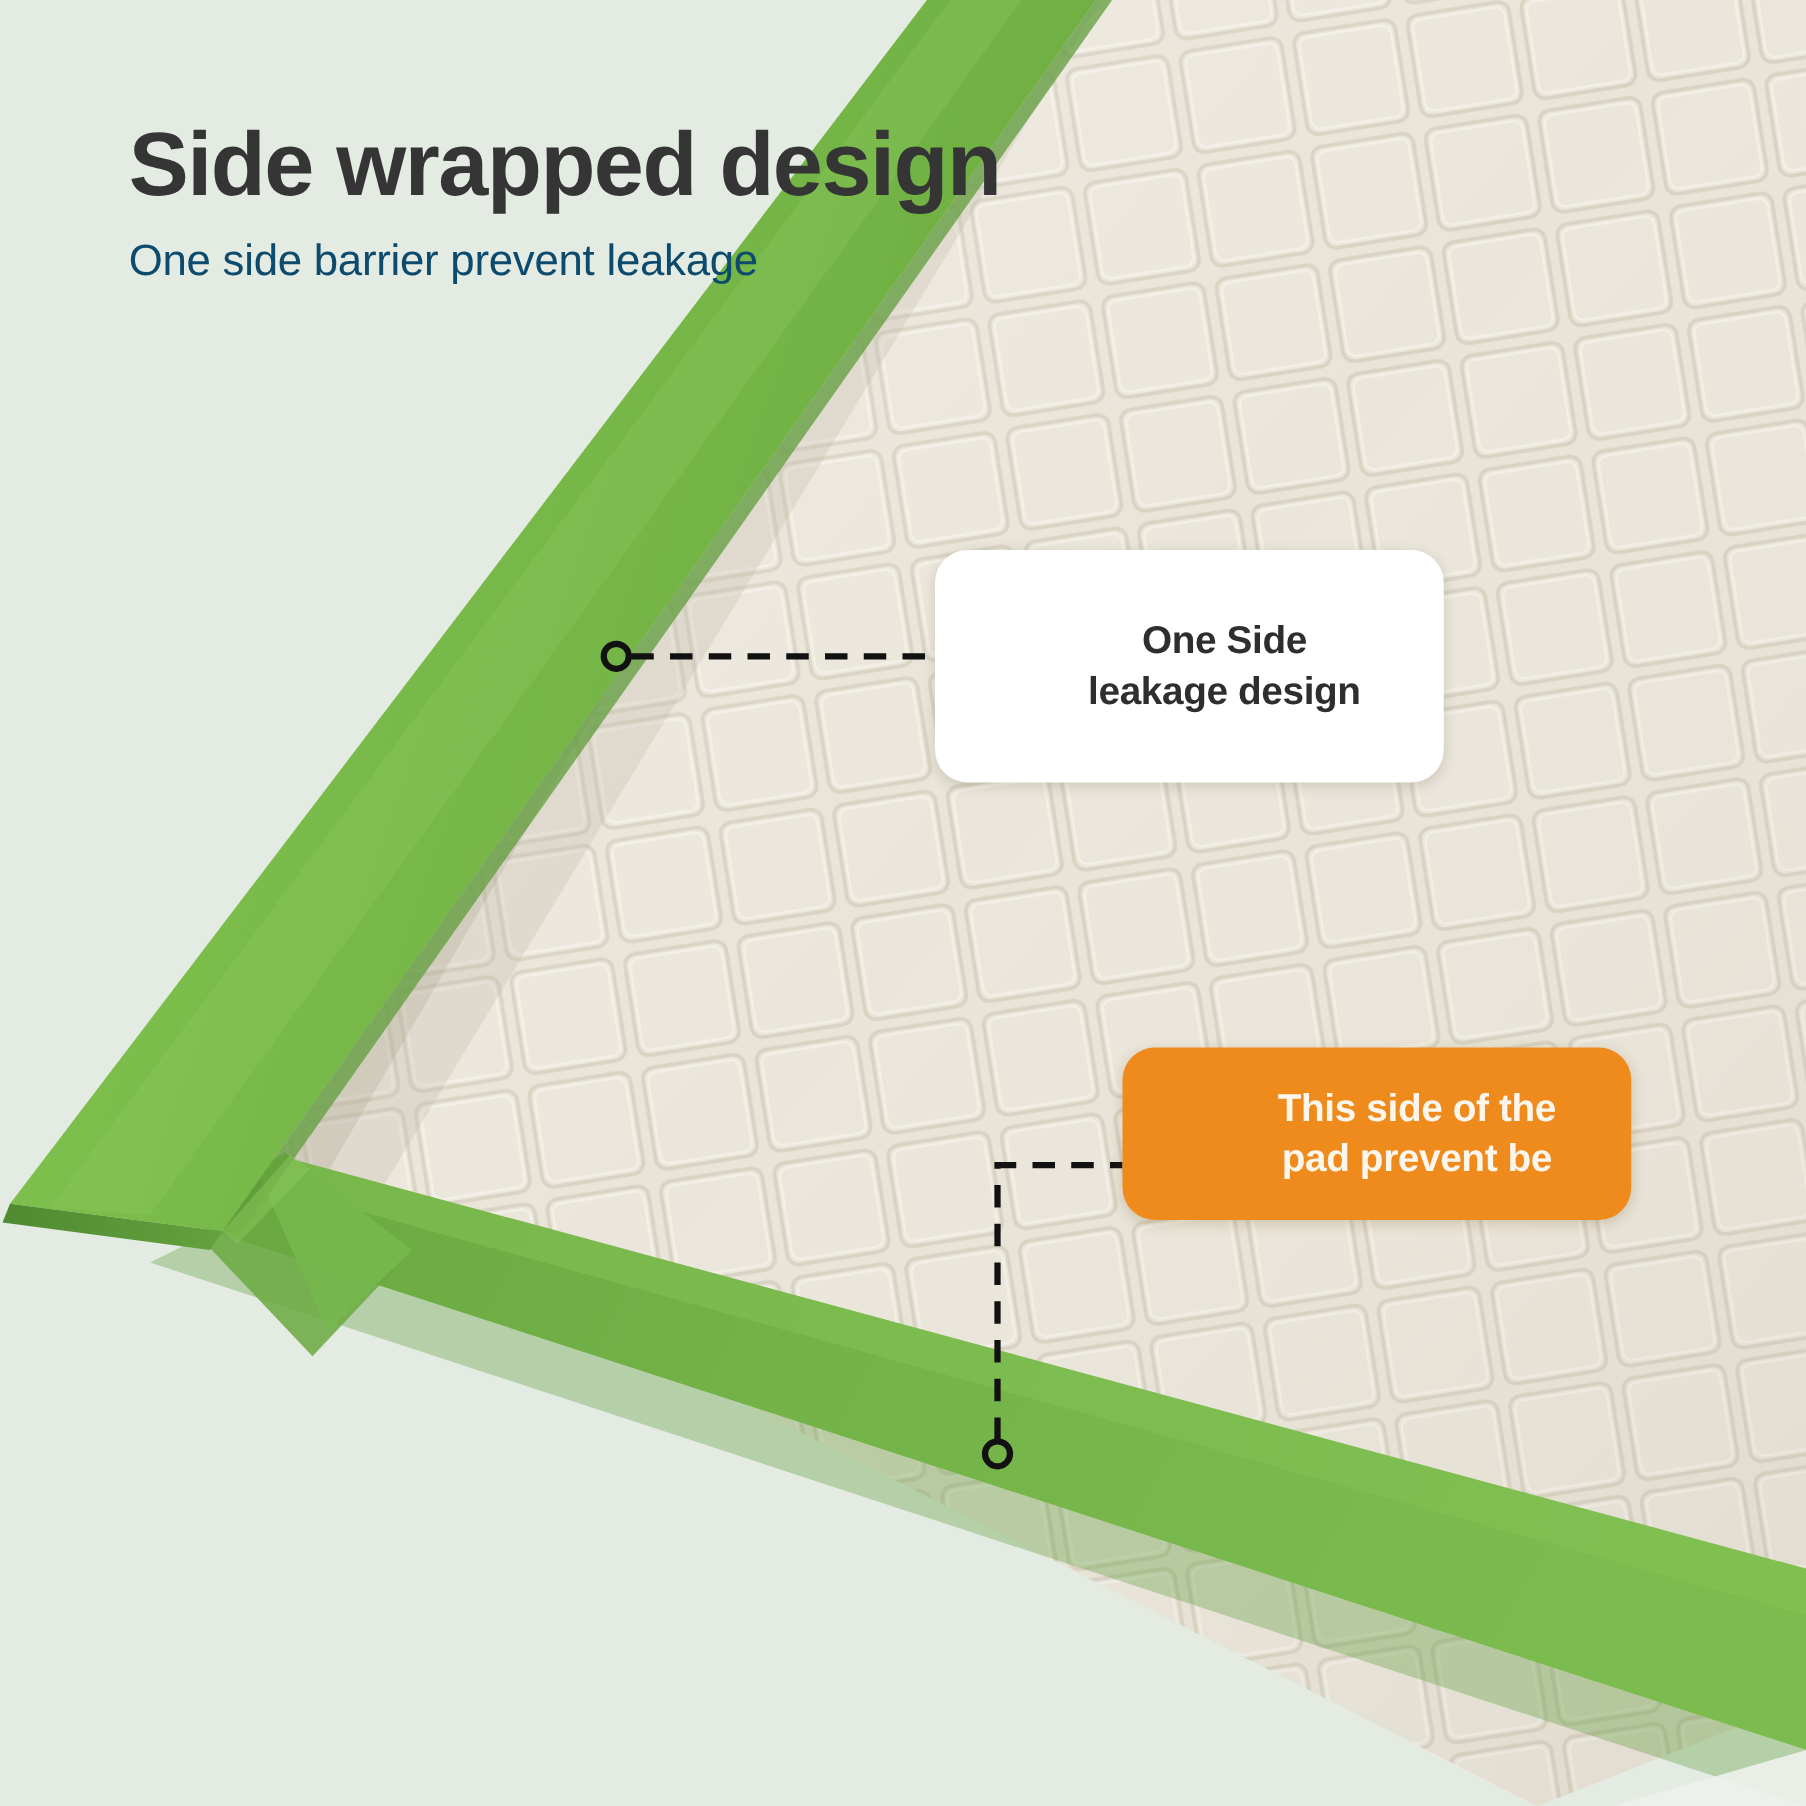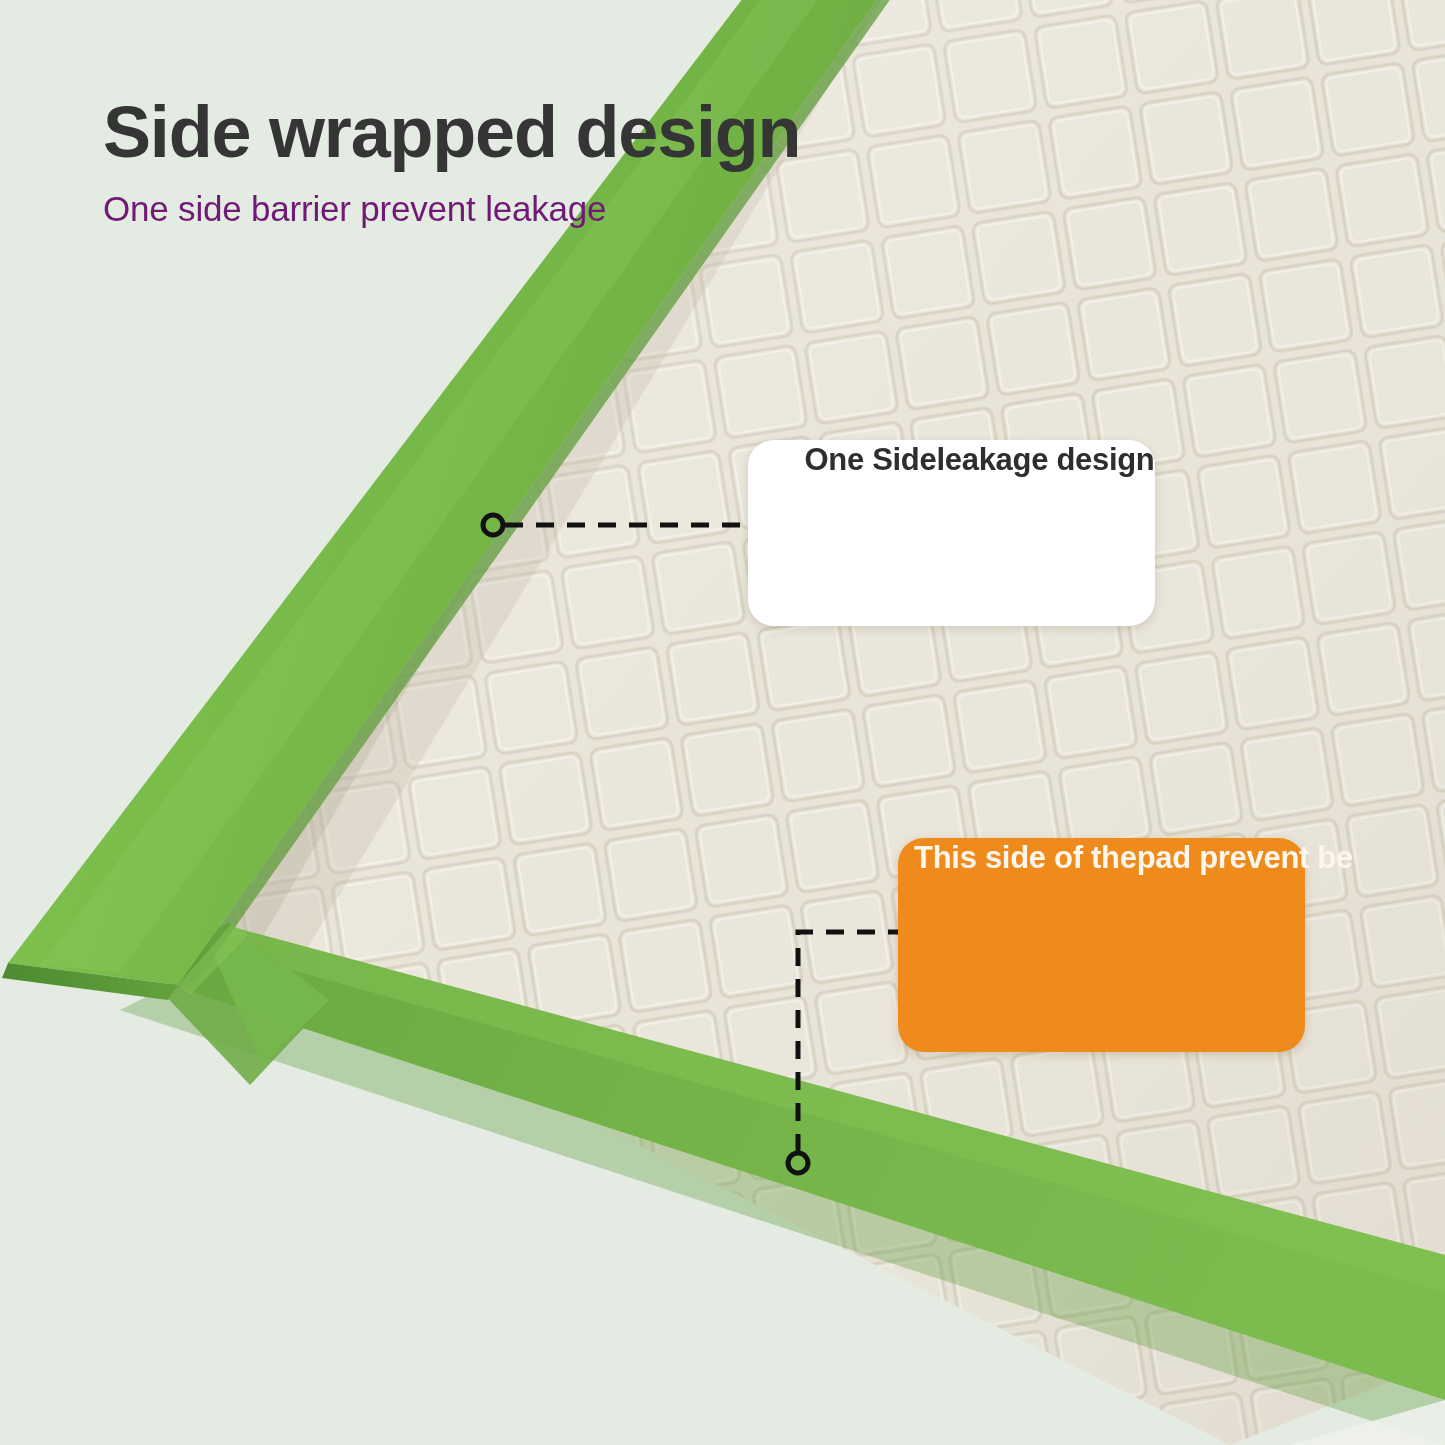--- a/index.html
+++ b/index.html
@@ -37,55 +37,56 @@
     font-weight:bold;
     letter-spacing:-1.2px;
     color:#353535;
     line-height:1.0;
     white-space:nowrap;
   }
   .subtitle {
     margin-top:22px;
     font-size:35px;
     font-weight:normal;
-    color:#701a75;
+    color:#0c4a6e;
     letter-spacing:-0.2px;
     line-height:1.1;
     white-space:nowrap;
   }
 
   
   .callout {
     position:absolute;
     z-index:50;
     display:flex;
-    flex-direction:row;
+    flex-direction:column;
     justify-content:center;
     border-radius:26px;
+    text-align:center;
   }
   .callout .line { white-space:nowrap; }
 
   #callout-white {
     left:748px; top:440px;
     width:407px; height:186px;
     background:#ffffff;
     box-shadow:0 3px 10px rgba(80,70,50,0.18);
     padding-left:56px;
   }
   #callout-white .line {
     font-size:31px;
     font-weight:bold;
     color:#2e2e2e;
     line-height:1.32;
     letter-spacing:-0.3px;
   }
 
   #callout-orange {
     left:898px; top:838px;
-    width:407px; height:214px;
+    width:407px; height:138px;
     background:#ef8b1c;
     box-shadow:0 3px 10px rgba(120,80,20,0.22);
     padding-left:64px;
   }
   #callout-orange .line {
     font-size:31px;
     font-weight:bold;
     color:#fdf6ec;
     line-height:1.30;
     letter-spacing:-0.3px;

